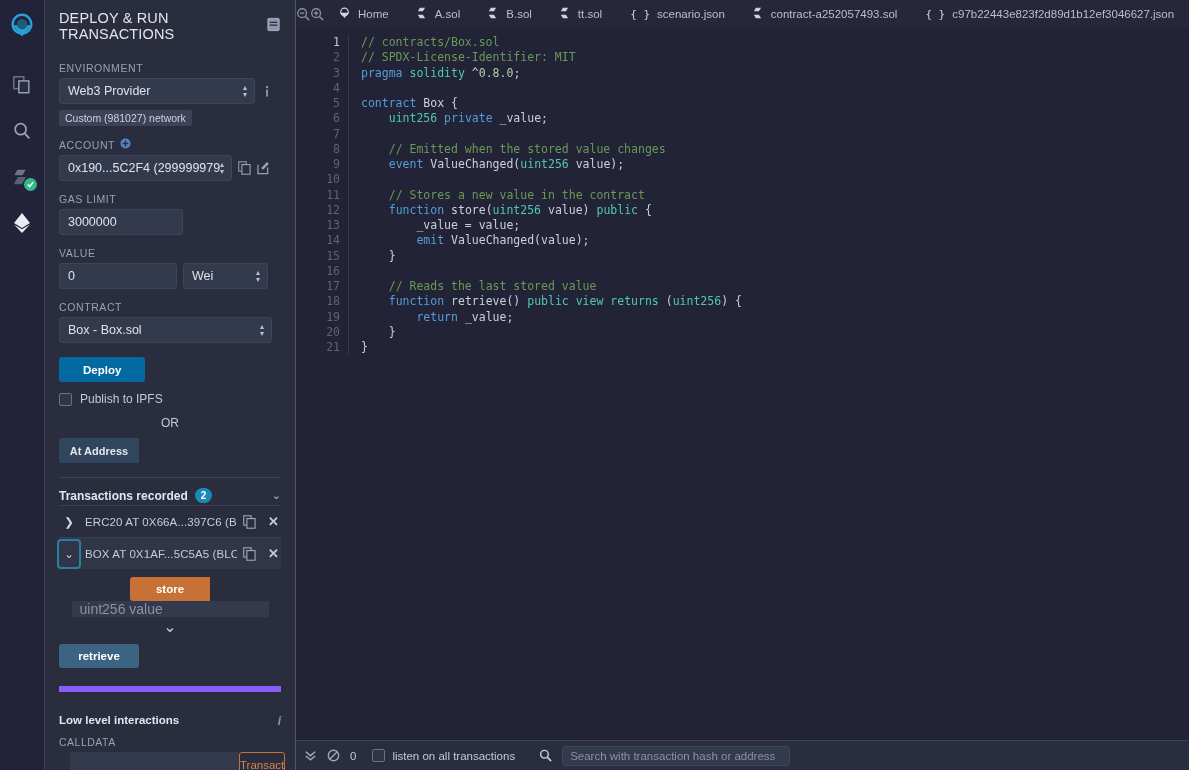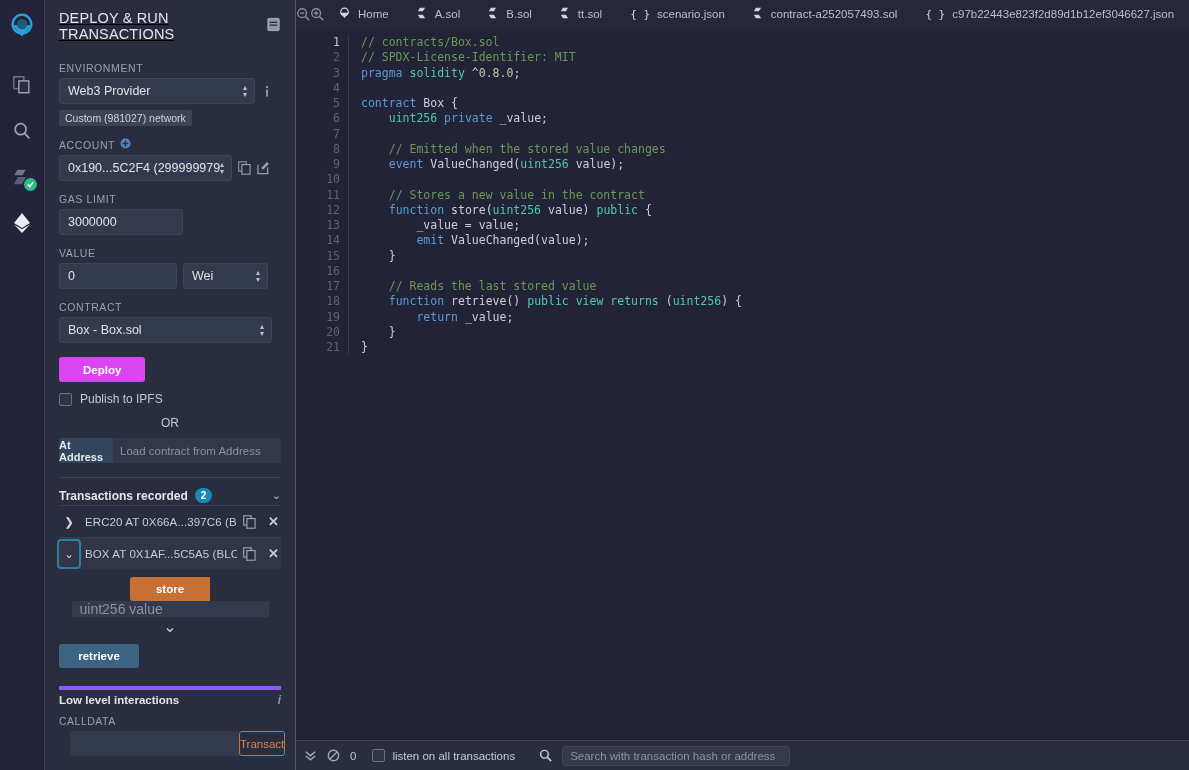--- a/index.html
+++ b/index.html
@@ -36,21 +36,20 @@
   .panel {
     width: 251px; min-width: 251px; height: 770px;
     background: #2a2d3e;
     border-right: 1px solid #50566b;
     overflow: hidden;
     position: relative;
   }
   .panel-header {
     display: flex; align-items: center; justify-content: space-between;
     padding: 10px 14px 8px 14px;
-    text-decoration: underline;
   }
   .panel-title {
     color: #e3e5ec; font-size: 14.5px; letter-spacing: .15px;
   }
   .panel-body { padding: 0 14px; }
   .field-label {
     color: #9aa0b4; font-size: 10.5px; letter-spacing: .6px;
     margin-top: 12px; margin-bottom: 4px; display: flex; align-items:center; gap: 5px;
   }
   .row { display: flex; align-items: center; gap: 6px; }
@@ -72,21 +71,21 @@
     font-size: 10.5px; padding: 2px 6px; border-radius: 2px; margin-top: 6px;
   }
   .icon-btn { color: #8e95ab; cursor: pointer; display:flex; align-items:center; }
 
   .btn {
     border: none; border-radius: 3px; font-size: 11.5px;
     font-weight: bold; color: #fff; cursor: pointer;
     font-family: "Liberation Sans", sans-serif;
   }
   .btn-deploy {
-    background: #d946ef; height: 25px; padding: 0 24px; margin-top: 14px;
+    background: #0369a1; height: 25px; padding: 0 24px; margin-top: 14px;
   }
   .checkrow { display:flex; align-items:center; gap: 8px; margin-top: 10px; }
   .cbox { width: 13px; height: 13px; border: 1px solid #6b7governor; }
   .cbox { width: 13px; height: 13px; border: 1px solid #6b718a; background: #2f3446; border-radius: 2px; }
   .cbox-lbl { color: #c3c8d6; font-size: 12px; }
   .or { text-align: center; color: #c3c8d6; font-size: 12px; margin: 10px 0 8px 0; }
   .ataddr-wrap { display:flex; height: 25px; }
   .ataddr-btn {
     background: #31465c; color: #e5e8ef; font-size: 11px; font-weight: bold;
     display:flex; align-items:center; justify-content:center; width: 80px;
@@ -130,21 +129,21 @@
     background: #3c6382; color:#fff; font-size:11.5px; font-weight:bold;
     height: 24px; width: 80px; border-radius:3px;
     display:flex; align-items:center; justify-content:center; cursor:pointer;
   }
   .fn-input {
     flex:1; height: 24px; background:#343a4d; border:none;
     color:#8b90a3; font-size:14px; padding: 0 8px;
     font-family: "Liberation Sans", sans-serif;
   }
   .fn-caret { width:22px; display:flex; align-items:center; justify-content:center; color:#c3c8d6; cursor:pointer; }
-  .lli { display:flex; align-items:center; border-top:4px solid #8b5cf6; padding-top: 3px; margin-top: 6px;}
+  .lli { display:flex; border-top:6px solid #8b5cf6; padding-top: 22px; margin-top: 6px;}
   .lli-lbl { color:#e3e5ec; font-size:11.5px; font-weight:bold; }
   .lli-i { margin-left:auto; color:#8e95ab; font-size:12px; font-style: italic; font-weight:bold; }
   .calldata-lbl { color:#9aa0b4; font-size: 10.5px; letter-spacing:.5px; margin: 8px 0 4px 0;}
   .calldata-row { display:flex; height: 25px; margin-left: 11px; }
   .calldata-in {
     flex:1; background:#343a4d; border:none; border-radius:3px 0 0 3px;
     font-family:"Liberation Sans", sans-serif; color:#dfe2ea; font-size:12px; padding:0 7px;
   }
   .transact-btn {
     width: 70px; border: 1px solid #c87137; background: transparent;
@@ -334,21 +333,20 @@
 
       <div class="checkrow">
         <span class="cbox"></span>
         <span class="cbox-lbl">Publish to IPFS</span>
       </div>
 
       <div class="or">OR</div>
 
       <div class="ataddr-wrap">
         <div class="ataddr-btn">At Address</div>
-        <input class="ataddr-in" placeholder="Load contract from Address" style="">
       </div>
 
       <div class="divider"></div>
 
       
       <div class="txrec">
         <span class="txrec-lbl">Transactions recorded</span>
         <span class="pill">2</span>
         <span class="chev-right">⌄</span>
       </div>

